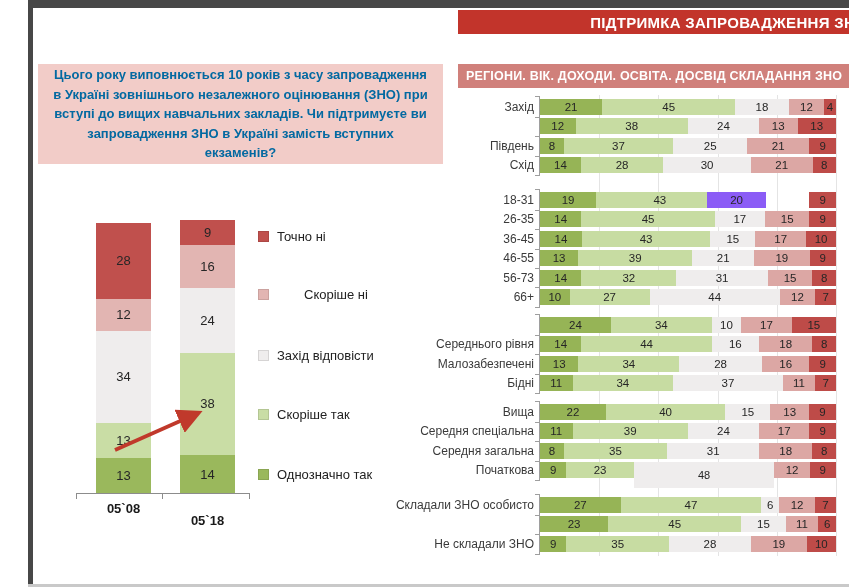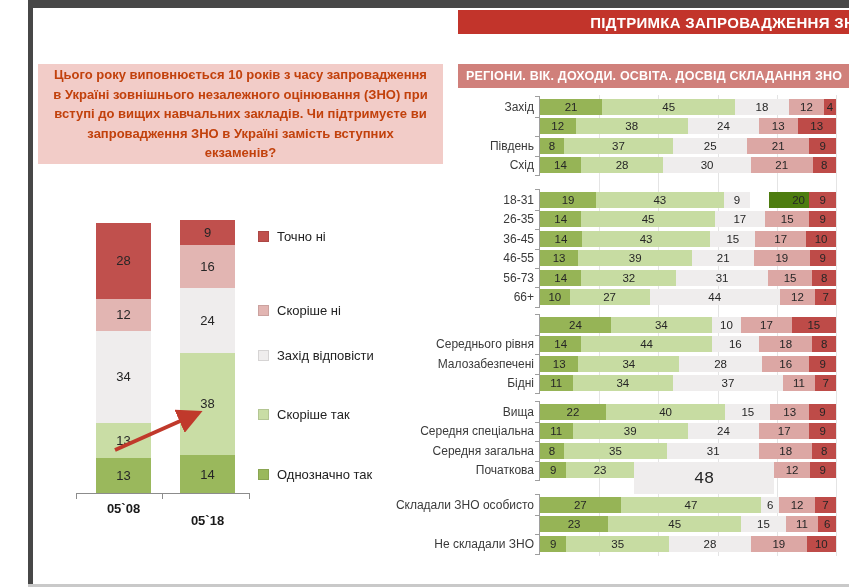--- a/index.html
+++ b/index.html
@@ -14,21 +14,21 @@
   .frame-bottom{left:0;top:584px;width:849px;height:3px;background:#c9c9c9;}
   .frame-right{left:847px;top:8px;width:2px;height:579px;background:#e0e0e0;}
   .title-bar{
     left:430px;top:10px;width:419px;height:24px;display:flex;align-items:center;
     justify-content:flex-end;padding-right:10px;box-sizing:border-box;
     color:#ffffff;font-weight:bold;font-size:15px;letter-spacing:.3px;white-space:nowrap;
   }
   .question-box{
     left:10px;top:64px;width:405px;height:100px;box-sizing:border-box;
     display:flex;align-items:center;justify-content:center;text-align:center;
-    padding:6px 12px;font-weight:bold;font-size:13px;line-height:1.5;color:#c2410c;
+    padding:6px 12px;font-weight:bold;font-size:13px;line-height:1.5;color:#0369a1;
   }
   .section-header{
     left:430px;top:64px;width:416px;height:24px;display:flex;align-items:center;
     box-sizing:border-box;padding-left:8px;color:#ffffff;font-weight:bold;
     font-size:12.5px;letter-spacing:.2px;white-space:nowrap;
   }
   .seg{position:absolute;display:flex;align-items:center;justify-content:center;
        white-space:nowrap;overflow:visible;color:#262626;}
   .rowlabel{position:absolute;text-align:right;color:#3a3a3a;font-size:12px;white-space:nowrap;}
   .gridline{position:absolute;width:1px;background:#e4e4e4;}
@@ -84,21 +84,21 @@
           <marker id="ah" markerWidth="7" markerHeight="7" refX="5" refY="3.5" orient="auto">
             <path d="M0,0 L7,3.5 L0,7 Z" fill="#C0392B"></path>
           </marker>
         </defs>
         <line x1="9" y1="47" x2="90" y2="11" stroke="#C0392B" stroke-width="3.6" marker-end="url(#ah)"></line>
       </svg></div>
     <div class="abs legend-item" style="left: 230px; top: 228px; height: 16px;">
       <span class="legend-swatch" style="background: rgb(192, 80, 77);"></span>
       <span class="legend-label">Точно ні</span>
     </div>
-    <div class="abs legend-item" style="left: 230px; top: 302px; height: 16px;">
+    <div class="abs legend-item" style="left: 230px; top: 286px; height: 16px; gap: 27px;">
       <span class="legend-swatch" style="background: rgb(226, 181, 178);"></span>
       <span class="legend-label">Скоріше ні</span>
     </div>
     <div class="abs legend-item" style="left: 230px; top: 347px; height: 16px;">
       <span class="legend-swatch" style="background: rgb(239, 237, 237);"></span>
       <span class="legend-label">Захід відповісти</span>
     </div>
     <div class="abs legend-item" style="left: 230px; top: 406.5px; height: 16px;">
       <span class="legend-swatch" style="background: rgb(201, 221, 165);"></span>
       <span class="legend-label">Скоріше так</span>
@@ -146,21 +146,21 @@
     <div class="abs tick" style="left: 507px; top: 209.7px; width: 4px;"></div>
     <div class="abs tick" style="left: 507px; top: 229.1px; width: 4px;"></div>
     <div class="abs tick" style="left: 507px; top: 248.5px; width: 4px;"></div>
     <div class="abs tick" style="left: 507px; top: 267.9px; width: 4px;"></div>
     <div class="abs tick" style="left: 507px; top: 287.3px; width: 4px;"></div>
     <div class="abs tick" style="left: 507px; top: 307px; width: 4px;"></div>
     <div class="abs rowlabel" style="left: 350px; top: 192px; width: 156px; height: 16px; line-height: 16px;">18-31</div>
     <div class="abs seg" style="left: 512px; top: 192px; width: 56.24px; height: 16px; background: rgb(150, 180, 86); font-size: 11.5px;">19</div>
     <div class="abs seg" style="left: 568.24px; top: 192px; width: 127.28px; height: 16px; background: rgb(199, 220, 162); font-size: 11.5px;">43</div>
     <div class="abs seg" style="left: 695.52px; top: 192px; width: 26.64px; height: 16px; background: rgb(239, 237, 237); font-size: 11.5px;">9</div>
-    <div class="abs seg" style="left: 741px; top: 192px; width: 59.2px; height: 16px; background: #4d7c0f; font-size: 11.5px;">20</div>
+    <div class="abs seg" style="left: 679px; top: 192px; width: 59.2px; height: 16px; background: #8b5cf6; font-size: 11.5px;">20</div>
     <div class="abs seg" style="left: 781.36px; top: 192px; width: 26.64px; height: 16px; background: rgb(190, 75, 72); font-size: 11.5px;">9</div>
     <div class="abs rowlabel" style="left: 350px; top: 211.4px; width: 156px; height: 16px; line-height: 16px;">26-35</div>
     <div class="abs seg" style="left: 512px; top: 211.4px; width: 41.44px; height: 16px; background: rgb(150, 180, 86); font-size: 11.5px;">14</div>
     <div class="abs seg" style="left: 553.44px; top: 211.4px; width: 133.2px; height: 16px; background: rgb(199, 220, 162); font-size: 11.5px;">45</div>
     <div class="abs seg" style="left: 686.64px; top: 211.4px; width: 50.32px; height: 16px; background: rgb(239, 237, 237); font-size: 11.5px;">17</div>
     <div class="abs seg" style="left: 736.96px; top: 211.4px; width: 44.4px; height: 16px; background: rgb(220, 167, 164); font-size: 11.5px;">15</div>
     <div class="abs seg" style="left: 781.36px; top: 211.4px; width: 26.64px; height: 16px; background: rgb(190, 75, 72); font-size: 11.5px;">9</div>
     <div class="abs rowlabel" style="left: 350px; top: 230.8px; width: 156px; height: 16px; line-height: 16px;">36-45</div>
     <div class="abs seg" style="left: 512px; top: 230.8px; width: 41.8586px; height: 16px; background: rgb(150, 180, 86); font-size: 11.5px;">14</div>
     <div class="abs seg" style="left: 553.859px; top: 230.8px; width: 128.566px; height: 16px; background: rgb(199, 220, 162); font-size: 11.5px;">43</div>
@@ -234,21 +234,21 @@
     <div class="abs seg" style="left: 781.36px; top: 423.4px; width: 26.64px; height: 16px; background: rgb(190, 75, 72); font-size: 11.5px;">9</div>
     <div class="abs rowlabel" style="left: 350px; top: 442.8px; width: 156px; height: 16px; line-height: 16px;">Середня загальна</div>
     <div class="abs seg" style="left: 512px; top: 442.8px; width: 23.68px; height: 16px; background: rgb(150, 180, 86); font-size: 11.5px;">8</div>
     <div class="abs seg" style="left: 535.68px; top: 442.8px; width: 103.6px; height: 16px; background: rgb(199, 220, 162); font-size: 11.5px;">35</div>
     <div class="abs seg" style="left: 639.28px; top: 442.8px; width: 91.76px; height: 16px; background: rgb(239, 237, 237); font-size: 11.5px;">31</div>
     <div class="abs seg" style="left: 731.04px; top: 442.8px; width: 53.28px; height: 16px; background: rgb(220, 167, 164); font-size: 11.5px;">18</div>
     <div class="abs seg" style="left: 784.32px; top: 442.8px; width: 23.68px; height: 16px; background: rgb(190, 75, 72); font-size: 11.5px;">8</div>
     <div class="abs rowlabel" style="left: 350px; top: 462.2px; width: 156px; height: 16px; line-height: 16px;">Початкова</div>
     <div class="abs seg" style="left: 512px; top: 462.2px; width: 26.3762px; height: 16px; background: rgb(150, 180, 86); font-size: 11.5px;">9</div>
     <div class="abs seg" style="left: 538.376px; top: 462.2px; width: 67.4059px; height: 16px; background: rgb(199, 220, 162); font-size: 11.5px;">23</div>
-    <div class="abs seg" style="left: 605.782px; top: 462.2px; width: 140.673px; height: 32px; background: rgb(239, 237, 237); font-size: 17px; font-family: Liberation Mono, monospace;">48</div>
+    <div class="abs seg" style="left: 605.782px; top: 462.2px; width: 140.673px; height: 26px; background: rgb(239, 237, 237); font-size: 11px;">48</div>
     <div class="abs seg" style="left: 746.455px; top: 462.2px; width: 35.1683px; height: 16px; background: rgb(220, 167, 164); font-size: 11.5px;">12</div>
     <div class="abs seg" style="left: 781.624px; top: 462.2px; width: 26.3762px; height: 16px; background: rgb(190, 75, 72); font-size: 11.5px;">9</div>
     <div class="abs vaxis" style="left: 511px; top: 494px; height: 60.8px;"></div>
     <div class="abs tick" style="left: 507px; top: 494px; width: 4px;"></div>
     <div class="abs tick" style="left: 507px; top: 514.7px; width: 4px;"></div>
     <div class="abs tick" style="left: 507px; top: 534.1px; width: 4px;"></div>
     <div class="abs tick" style="left: 507px; top: 553.8px; width: 4px;"></div>
     <div class="abs rowlabel" style="left: 350px; top: 497px; width: 156px; height: 16px; line-height: 16px;">Складали ЗНО особисто</div>
     <div class="abs seg" style="left: 512px; top: 497px; width: 80.7273px; height: 16px; background: rgb(150, 180, 86); font-size: 11.5px;">27</div>
     <div class="abs seg" style="left: 592.727px; top: 497px; width: 140.525px; height: 16px; background: rgb(199, 220, 162); font-size: 11.5px;">47</div>

